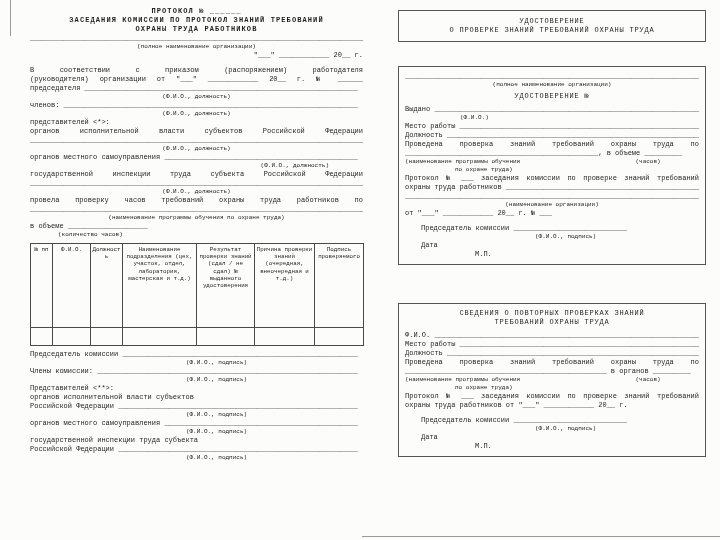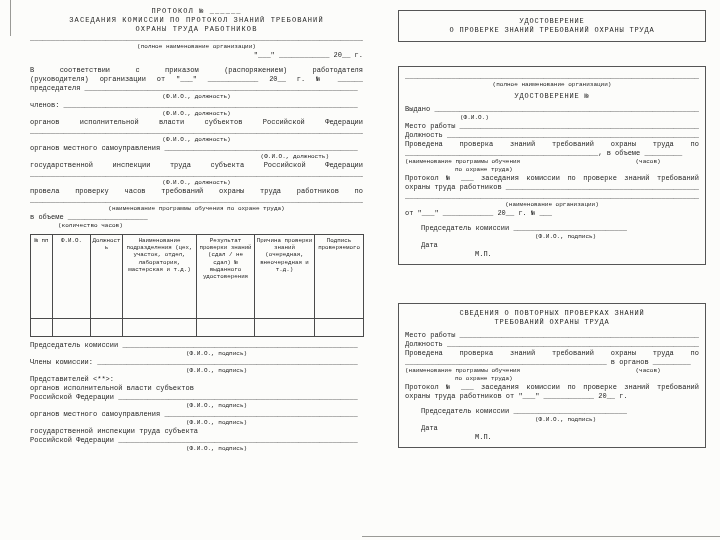--- a/index.html
+++ b/index.html
@@ -8,21 +8,21 @@
   .sheet {
     position:relative; width:720px; height:540px; overflow:hidden;
     background:#fcfcfa; color:#1f1f1f;
     font-family:"Liberation Mono","DejaVu Sans Mono",monospace;
   }
   .ln  { font-size:7px; line-height:9px; white-space:pre; overflow:hidden; }
   .cap { font-size:6px; line-height:8px; }
   .c { text-align:center; }
   .r { text-align:right; }
   .j { white-space:normal; text-align:justify; text-align-last:justify; }
-  .t { letter-spacing:1.1px; }
+  .t { letter-spacing:1.1px;font-weight:bold; }
   .ls { letter-spacing:0.8px; }
   .pl16{padding-left:16px;} .pl28{padding-left:28px;} .pl40{padding-left:40px;}
   .pl50{padding-left:50px;} .pl55{padding-left:55px;} .pl70{padding-left:70px;}
   .pl130{padding-left:130px;}
   .prr{ text-align:right; padding-right:34px; }
   .gap3{height:3px;} .gap4{height:4px;} .gap6{height:6px;}
   .col-left  { position:absolute; left:30px;  top:7px;  width:333px; }
   .col-right { position:absolute; left:398px; top:10px; width:308px; }
   .box { border:1px solid #555; padding:5px 6px; background:#fcfcfa; }
   .box-title { margin-bottom:24px; padding:6px 22px; }
@@ -54,20 +54,21 @@
     <div class="ln">____________________________________________________________________________________________</div>
     <div class="ln cap c">(полное наименование организации)</div>
     <div class="ln r">"___" ____________ 20__ г.</div>
     <div class="gap6"></div>
     <div class="ln j">В соответствии с приказом (распоряжением) работодателя</div>
     <div class="ln j">(руководителя) организации от "___" ____________ 20__ г. № ______</div>
     <div class="ln">председателя _________________________________________________________________</div>
     <div class="ln cap c">(Ф.И.О., должность)</div>
     <div class="ln">членов: ______________________________________________________________________</div>
     <div class="ln cap c">(Ф.И.О., должность)</div>
+    <div class="ln">представителей &lt;*&gt;:</div>
     <div class="ln j">органов исполнительной власти субъектов Российской Федерации</div>
     <div class="ln">____________________________________________________________________________________________</div>
     <div class="ln cap c">(Ф.И.О., должность)</div>
     <div class="ln">органов местного самоуправления ______________________________________________</div>
     <div class="ln cap prr">(Ф.И.О., должность)</div>
     <div class="ln j">государственной инспекции труда субъекта Российской Федерации</div>
     <div class="ln">____________________________________________________________________________________________</div>
     <div class="ln cap c">(Ф.И.О., должность)</div>
     <div class="ln j">провела проверку часов требований охраны труда работников по</div>
     <div class="ln">____________________________________________________________________________________________</div>
@@ -155,20 +156,21 @@
       <div class="ln pl16">Председатель комиссии ___________________________</div>
       <div class="ln cap pl130">(Ф.И.О., подпись)</div>
       <div class="ln pl16">Дата</div>
       <div class="ln pl70">М.П.</div>
     </div>
 
     <div class="box">
       <div class="ln c ls">СВЕДЕНИЯ О ПОВТОРНЫХ ПРОВЕРКАХ ЗНАНИЙ</div>
       <div class="ln c ls">ТРЕБОВАНИЙ ОХРАНЫ ТРУДА</div>
       <div class="gap4"></div>
+      <div class="ln">Ф.И.О. _______________________________________________________________</div>
       <div class="ln">Место работы _________________________________________________________</div>
       <div class="ln">Должность ____________________________________________________________</div>
       <div class="ln j">Проведена проверка знаний требований охраны труда по</div>
       <div class="ln">________________________________________________ в органов _________</div>
       <div class="ln cap">(наименование программы обучения                                (часов)</div>
       <div class="ln cap pl50">по охране труда)</div>
       <div class="ln j">Протокол № ___ заседания комиссии по проверке знаний требований</div>
       <div class="ln">охраны труда работников от "___" ____________ 20__ г.</div>
       <div class="gap6"></div>
       <div class="ln pl16">Председатель комиссии ___________________________</div>

